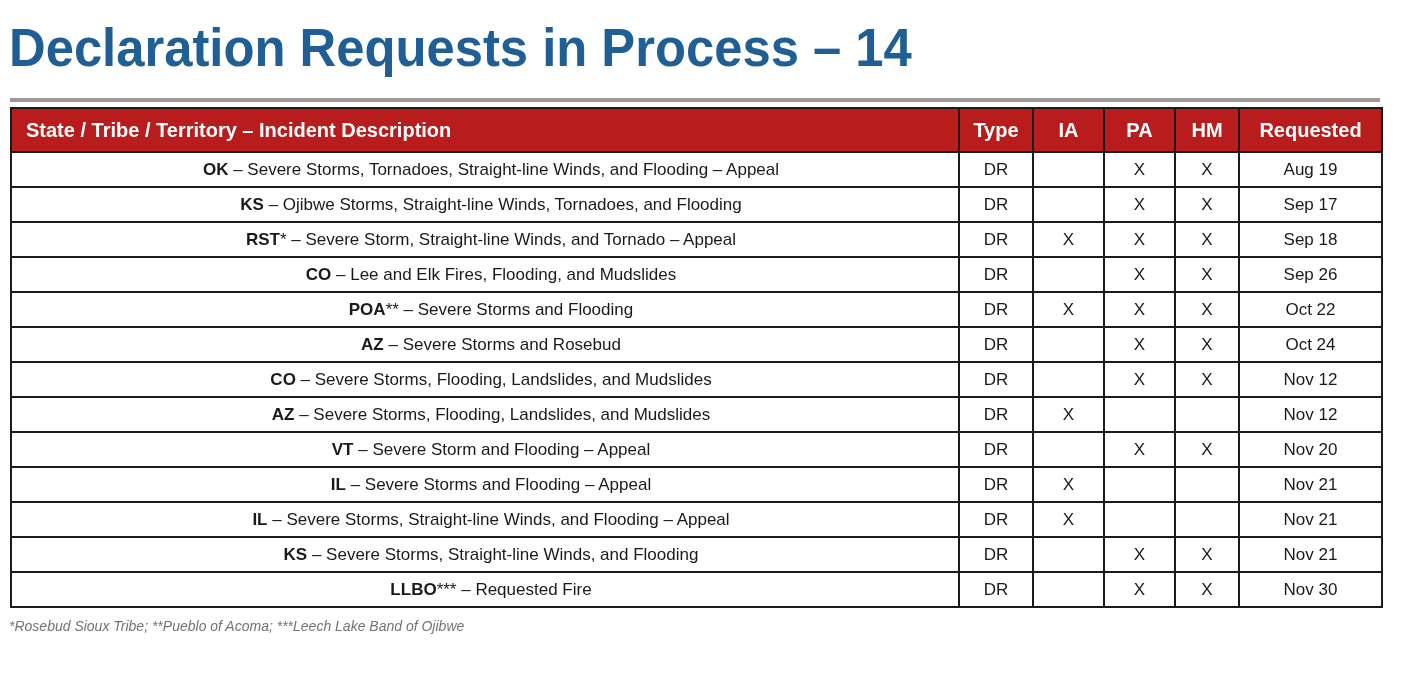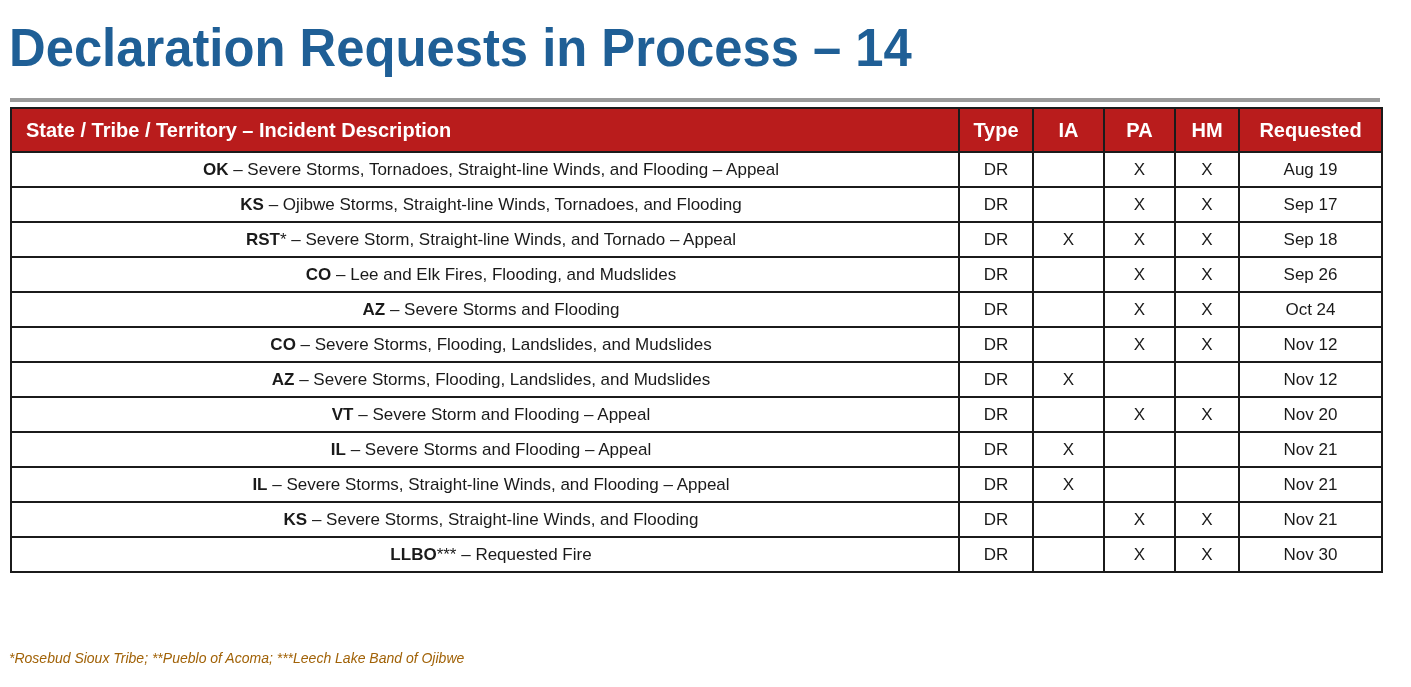--- a/index.html
+++ b/index.html
@@ -5,21 +5,21 @@
     html, body { margin: 0; padding: 0; background: #ffffff; }
     body { width: 1411px; height: 687px; position: relative; overflow: hidden; font-family: "Liberation Sans", sans-serif; }
     .title { position: absolute; left: 9px; top: 16px; margin: 0; font-family: "Liberation Sans", sans-serif; font-weight: bold; font-size: 54px; color: #1f5f96; letter-spacing: 0px; transform: scaleX(0.94); transform-origin: left top; white-space: nowrap; }
     .rule { position: absolute; left: 10px; top: 98px; width: 1370px; height: 4px; background: #9a9a9a; }
     table.grid { position: absolute; left: 10px; top: 107px; width: 1371px; border-collapse: collapse; table-layout: fixed; }
     table.grid th { background: #b91c1c; color: #ffffff; font-weight: bold; font-size: 20px; height: 42px; border: 2px solid #1b1b1b; border-bottom: 2px solid #1b1b1b; padding: 0; text-align: center; }
     table.grid th.desc { text-align: left; padding-left: 14px; }
     table.grid td { height: 33px; border: 2px solid #1b1b1b; font-size: 17px; color: #1a1a1a; padding: 0; text-align: center; }
     table.grid td.desc { text-align: center; padding-left: 12px; white-space: nowrap; }
     .code { font-weight: bold; }
-    .footnote { position: absolute; left: 9px; top: 650px; font-style: italic; font-size: 14px; color: #a16207; }
+    .footnote { position: absolute; left: 9px; top: 618px; font-style: italic; font-size: 14px; color: #737373; }
   </style>
 </head>
 <body>
 
 <h1 class="title">Declaration Requests in Process – 14</h1>
 <div class="rule"></div>
 
 <table class="grid">
   <colgroup>
     <col style="width:948px">
@@ -66,21 +66,29 @@
       </tr>
       <tr>
         <td class="desc"><span class="code">CO</span><span> – Lee and Elk Fires, Flooding, and Mudslides</span></td>
         <td>DR</td>
         <td></td>
         <td>X</td>
         <td>X</td>
         <td>Sep 26</td>
       </tr>
       <tr>
-        <td class="desc"><span class="code">AZ</span><span> – Severe Storms and Flooding</span></td>
+        <td class="desc"><span class="code">POA</span><span>** – Severe Storms and Flooding</span></td>
+        <td>DR</td>
+        <td>X</td>
+        <td>X</td>
+        <td>X</td>
+        <td>Oct 22</td>
+      </tr>
+      <tr>
+        <td class="desc"><span class="code">AZ</span><span> – Severe Storms and Rosebud</span></td>
         <td>DR</td>
         <td></td>
         <td>X</td>
         <td>X</td>
         <td>Oct 24</td>
       </tr>
       <tr>
         <td class="desc"><span class="code">CO</span><span> – Severe Storms, Flooding, Landslides, and Mudslides</span></td>
         <td>DR</td>
         <td></td>

